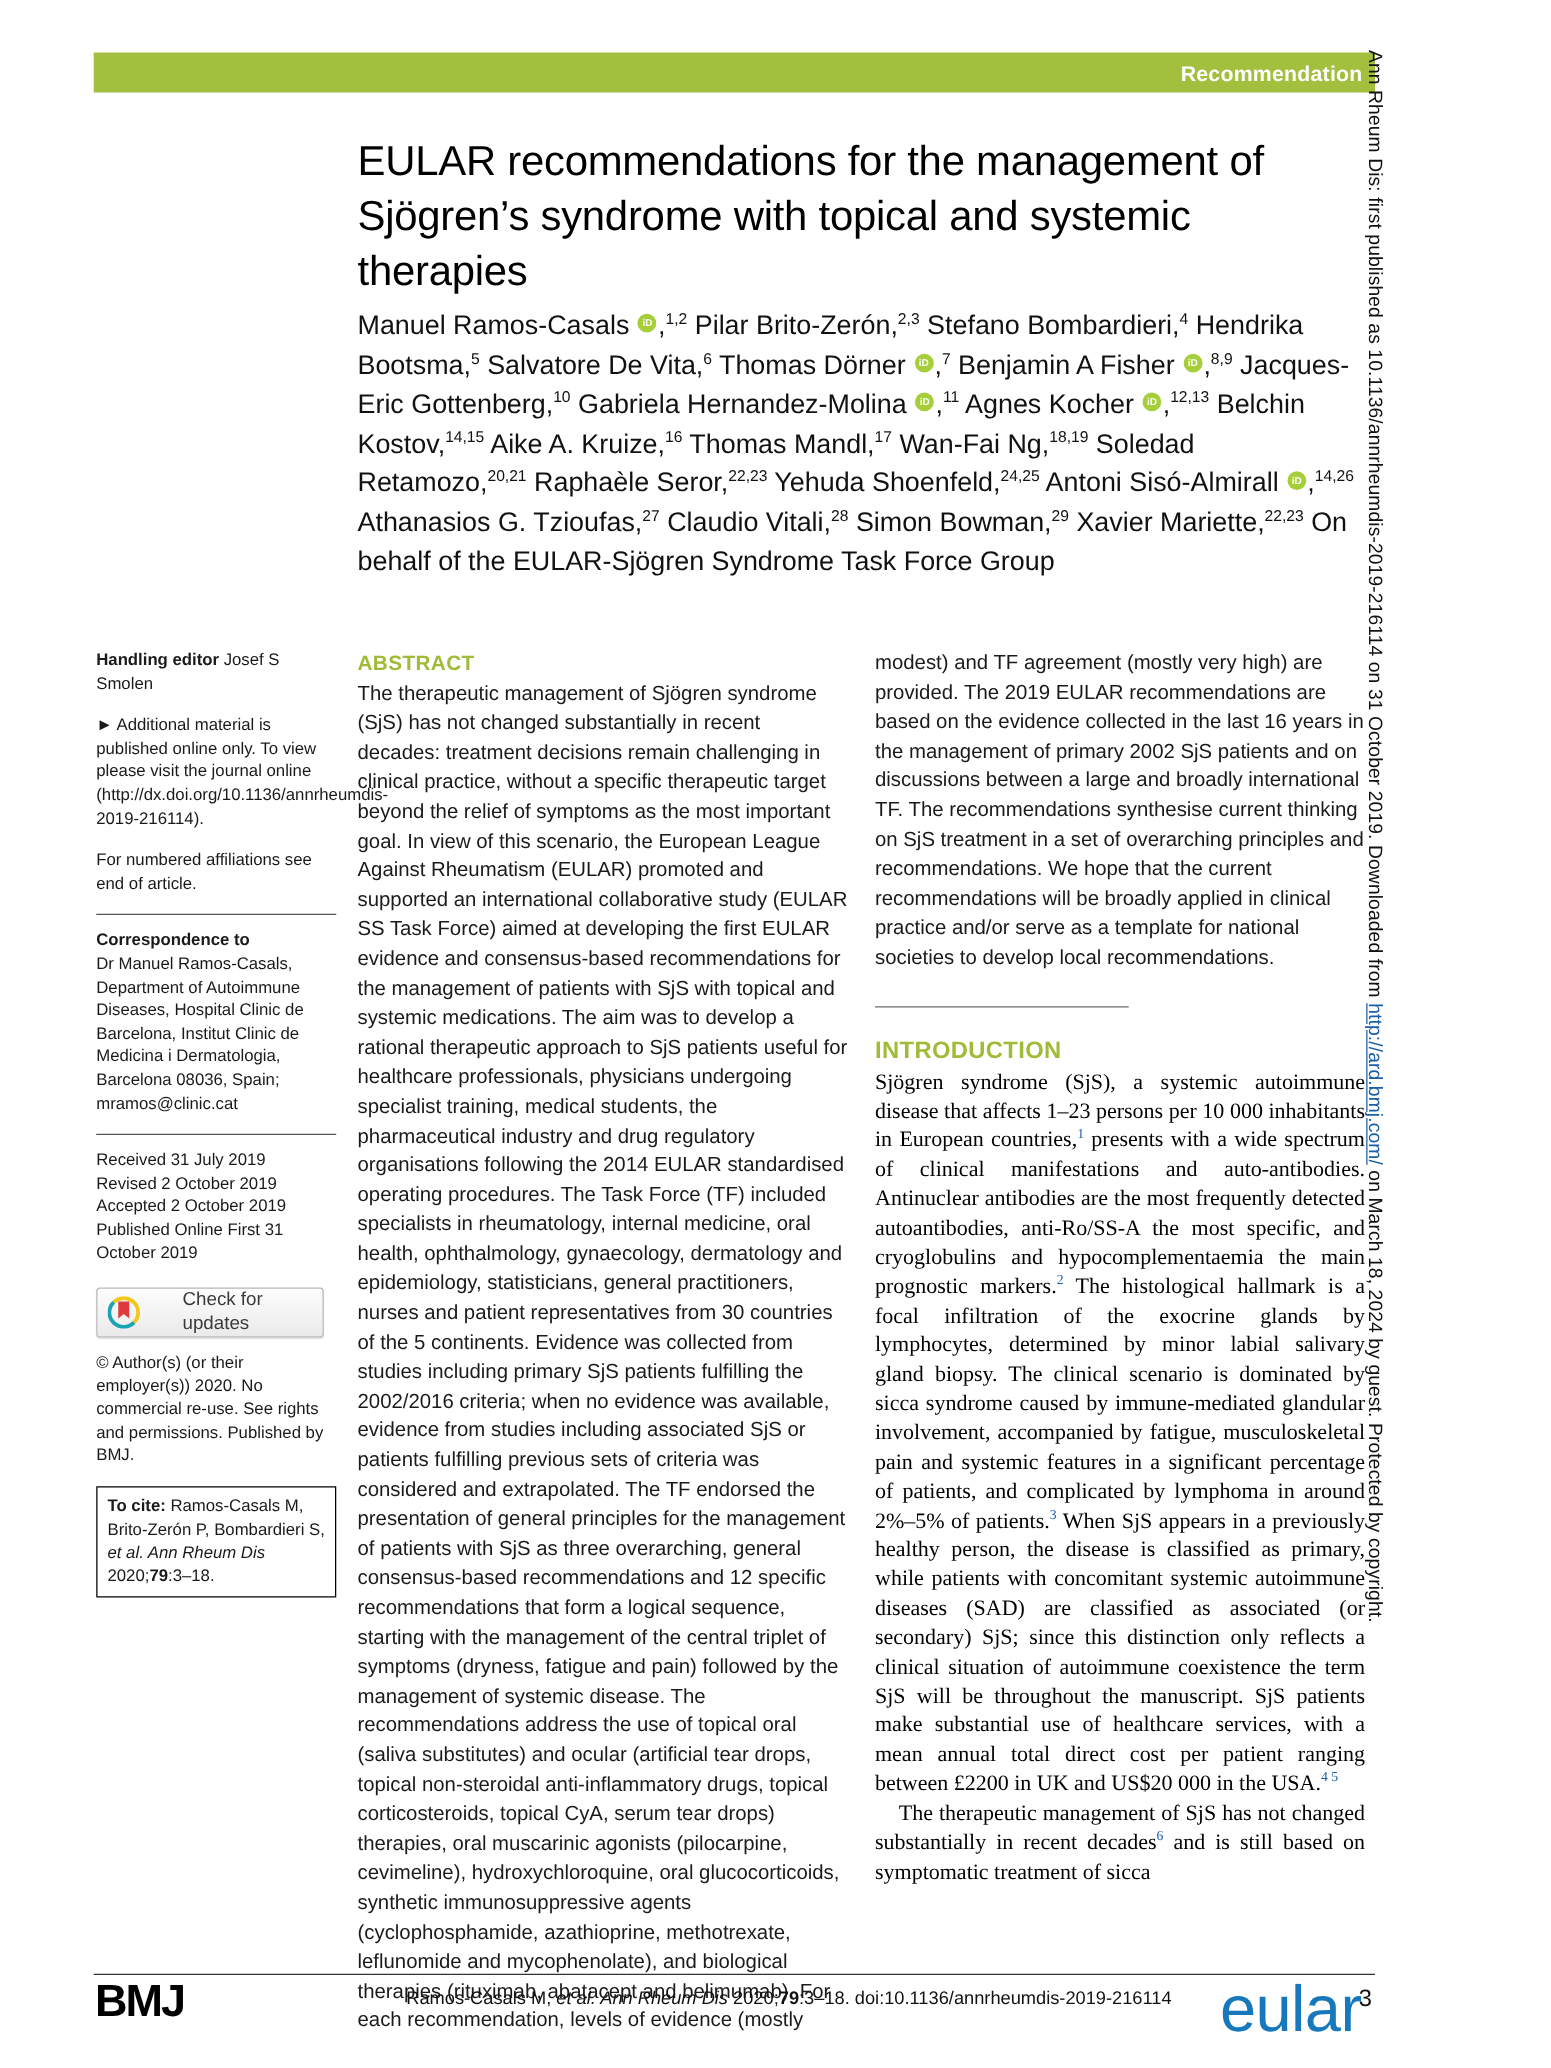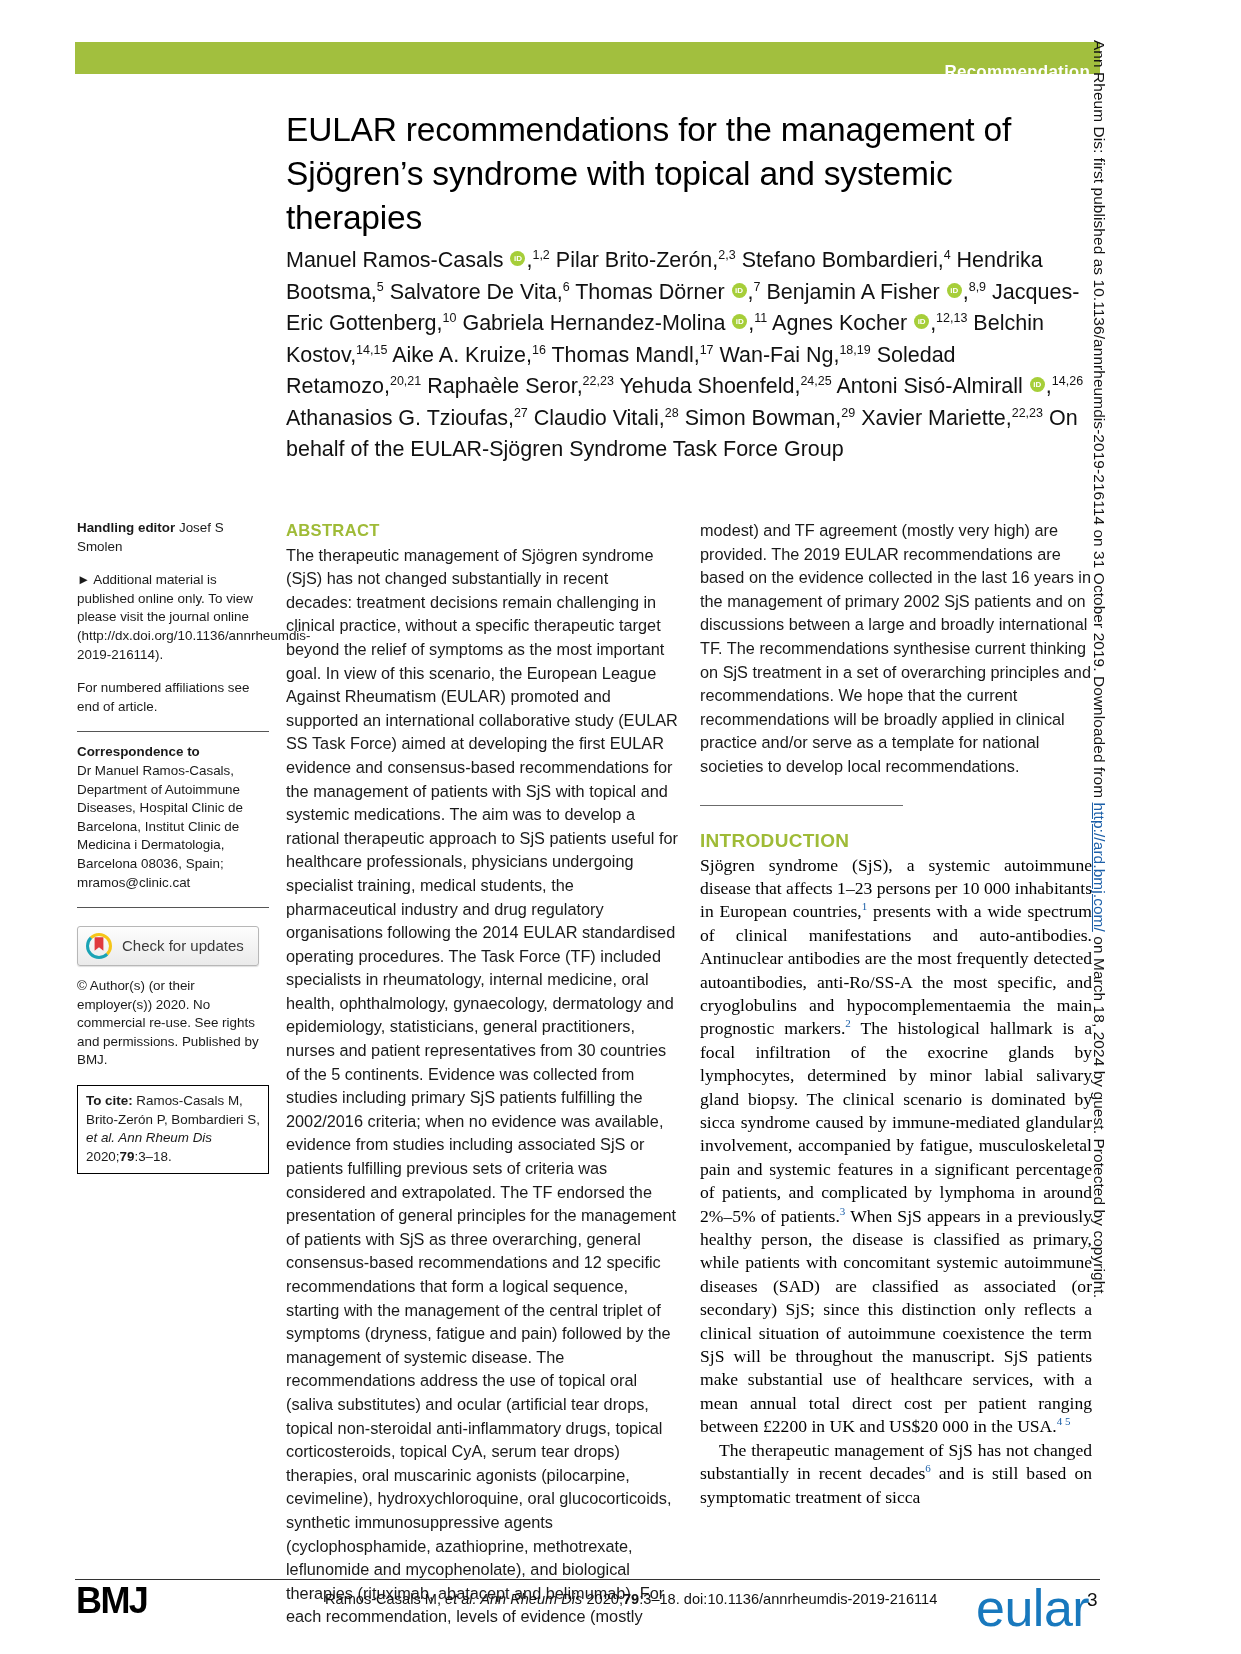--- a/index.html
+++ b/index.html
@@ -25,21 +25,21 @@
 
   
   .runhead-bar {
     position: absolute;
     left: 75px; top: 42px;
     width: 1025px; height: 32px;
     background: #a2bf3e;
   }
   .runhead-label {
     position: absolute;
-    right: 10px; top: 20px;
+    right: 10px; top: 8px;
     font-size: 17px;
     font-weight: bold;
     color: #ffffff;
     letter-spacing: 0.2px;
     font-family: "Liberation Sans", sans-serif;
   }
 
   
   .title {
     position: absolute;
@@ -114,20 +114,21 @@
     margin: 18px 0 11px 0;
     width: 182px; height: 40px;
     border: 1px solid #b7b7b7;
     border-radius: 3px;
     background: linear-gradient(#fdfdfd, #eaeaea);
     box-shadow: 0 1px 1px rgba(0,0,0,.13);
     display: flex;
     align-items: center;
     box-sizing: border-box;
     padding-left: 8px;
+    gap: 24px;
   }
   .cm-mark {
     width: 26px; height: 26px;
     position: relative;
     flex: 0 0 26px;
   }
   .cm-label {
     margin-left: 10px;
     font-size: 15px;
     color: #3a3a3a;
@@ -296,20 +297,26 @@
 
     <hr class="sb-rule">
 
     <p>
       <b>Correspondence to</b><br>
       <span>Dr Manuel Ramos-Casals, Department of Autoimmune Diseases, Hospital Clinic de Barcelona, Institut Clinic de Medicina i Dermatologia, Barcelona 08036, Spain; mramos@clinic.cat</span>
     </p>
 
     <hr class="sb-rule">
 
+    <p>
+      <span>Received 31 July 2019</span><br>
+      <span>Revised 2 October 2019</span><br>
+      <span>Accepted 2 October 2019</span><br>
+      <span>Published Online First 31 October 2019</span>
+    </p>
 
     <div class="crossmark">
       <span class="cm-mark">
         <svg width="26" height="26" viewBox="0 0 26 26">
           <circle cx="13" cy="13" r="11.5" fill="none" stroke="#f5c518" stroke-width="3" stroke-dasharray="36 36" transform="rotate(-135 13 13)"></circle>
           <circle cx="13" cy="13" r="11.5" fill="none" stroke="#1aa3b5" stroke-width="3" stroke-dasharray="36 36" transform="rotate(45 13 13)"></circle>
           <path d="M8.6 4.2h8.8v13.6l-4.4-3.6-4.4 3.6z" fill="#e03a3e"></path>
         </svg>
       </span>
       <span class="cm-label">Check for updates</span>

